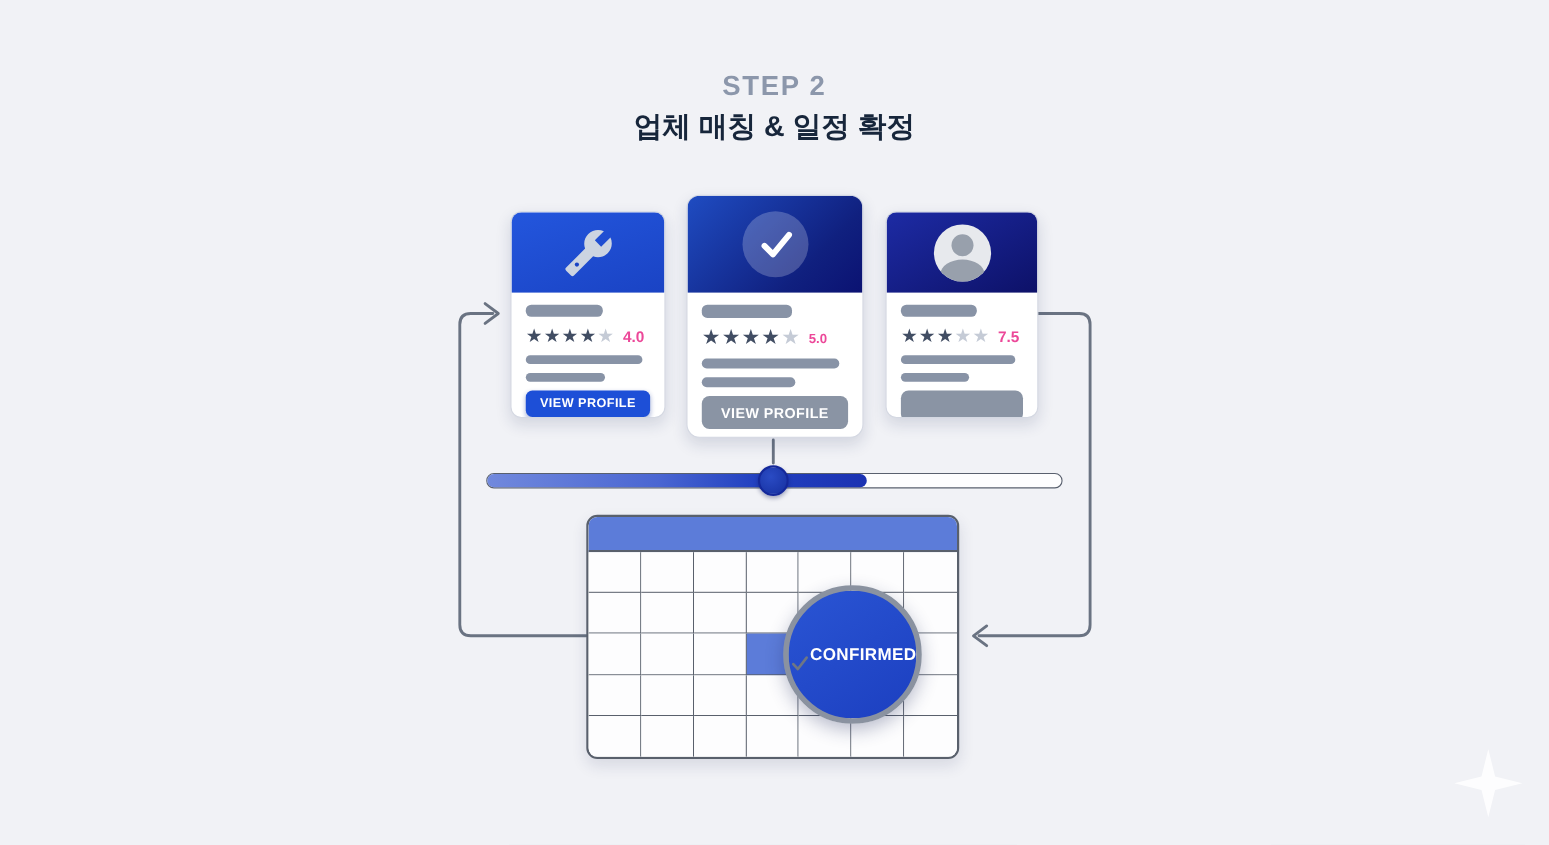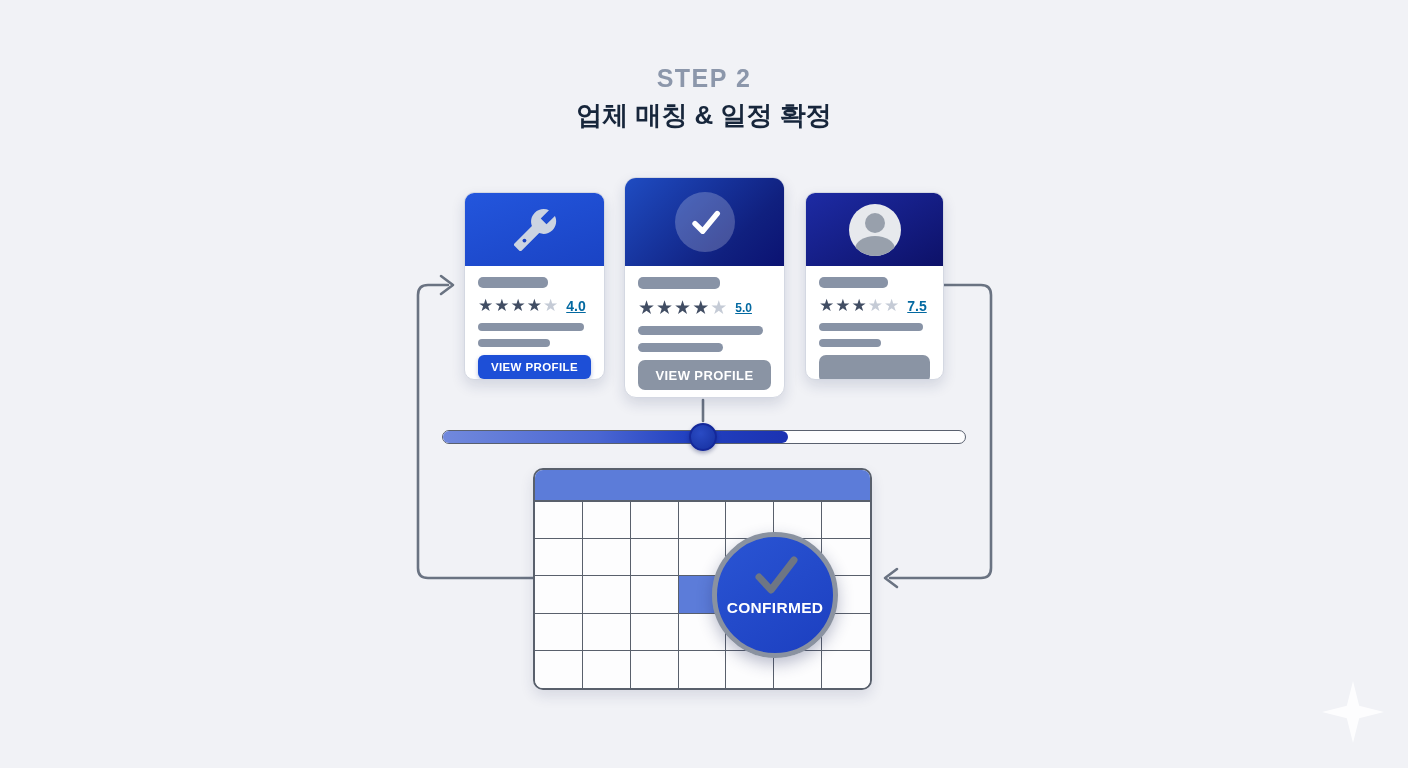--- a/index.html
+++ b/index.html
@@ -32,21 +32,21 @@
   .bar.line-2{height:8px;width:64%;}
   .card-2 .bar.title-bar{height:12px;}
   .card-2 .bar.line-1,.card-2 .bar.line-2{height:9px;}
   .card-3 .bar.line-2{width:56%;}
 
   .stars-row{display:flex;align-items:center;gap:7px;margin:1px 0;}
   .stars{font-size:17px;letter-spacing:1px;line-height:1;}
   .stars .st-f{color:#414d63;}
   .stars .st-e{color:#c5cbd6;}
   .card-2 .stars{font-size:19px;}
-  .rating-value{font-size:14px;color:#0369a1;font-weight:bold;text-decoration:underline;}
+  .rating-value{font-size:14px;color:#ec4899;font-weight:bold;}
   .card-2 .rating-value{font-size:12px;}
 
   .profile-btn{width:100%;border:none;border-radius:6px;color:#ffffff;
     font-family:inherit;font-weight:bold;font-size:11.5px;letter-spacing:.4px;
     display:flex;align-items:center;justify-content:center;margin-top:auto;cursor:pointer;}
   .card-1 .profile-btn{height:24px;background:#1d4fd7;box-shadow:0 2px 4px rgba(20,50,150,.3);}
   .card-2 .profile-btn{height:30px;background:#8a94a4;border-radius:7px;font-size:13px;}
   .card-3 .profile-btn{height:28px;background:#8a94a4;border-radius:7px;}
 
   
@@ -72,21 +72,21 @@
   .calendar-header{height:30px;flex:0 0 auto;background:#5c7cd9;border-bottom:2px solid #59606c;}
   .calendar-grid{flex:1;display:grid;grid-template-columns:repeat(7,1fr);grid-template-rows:repeat(5,1fr);}
   .calendar-cell{border-right:1.5px solid #59606c;border-bottom:1.5px solid #59606c;background:#fdfdfe;}
   .calendar-cell:nth-child(7n){border-right:none;}
   .calendar-cell.row-last{border-bottom:none;}
   .calendar-cell.highlight{background:#5c7cd9;}
 
   
   .confirmed-badge{position:absolute;left:712px;top:532px;width:126px;height:126px;border-radius:50%;
     background:linear-gradient(145deg,#2a55d4,#1c3fc0);border:5px solid #8a92a0;box-sizing:border-box;
-    box-shadow:0 6px 16px rgba(30,40,90,.3);display:flex;flex-direction:column;align-items:center;cursor:pointer;}
+    box-shadow:0 6px 16px rgba(30,40,90,.3);display:flex;flex-direction:row;align-items:center;cursor:pointer;}
   .confirmed-badge .check{margin-top:16px;}
   .confirmed-label{color:#ffffff;font-weight:800;font-size:15.5px;letter-spacing:.3px;margin-top:2px;}
 
   
   .connector-layer{position:absolute;left:0;top:0;width:1408px;height:768px;pointer-events:none;}
 
   
   .sparkle{position:absolute;left:1322px;top:681px;width:62px;height:62px;background:#ffffff;opacity:.85;
     clip-path:polygon(50% 0%,60% 40%,100% 50%,60% 60%,50% 100%,40% 60%,0% 50%,40% 40%);}
 </style>

